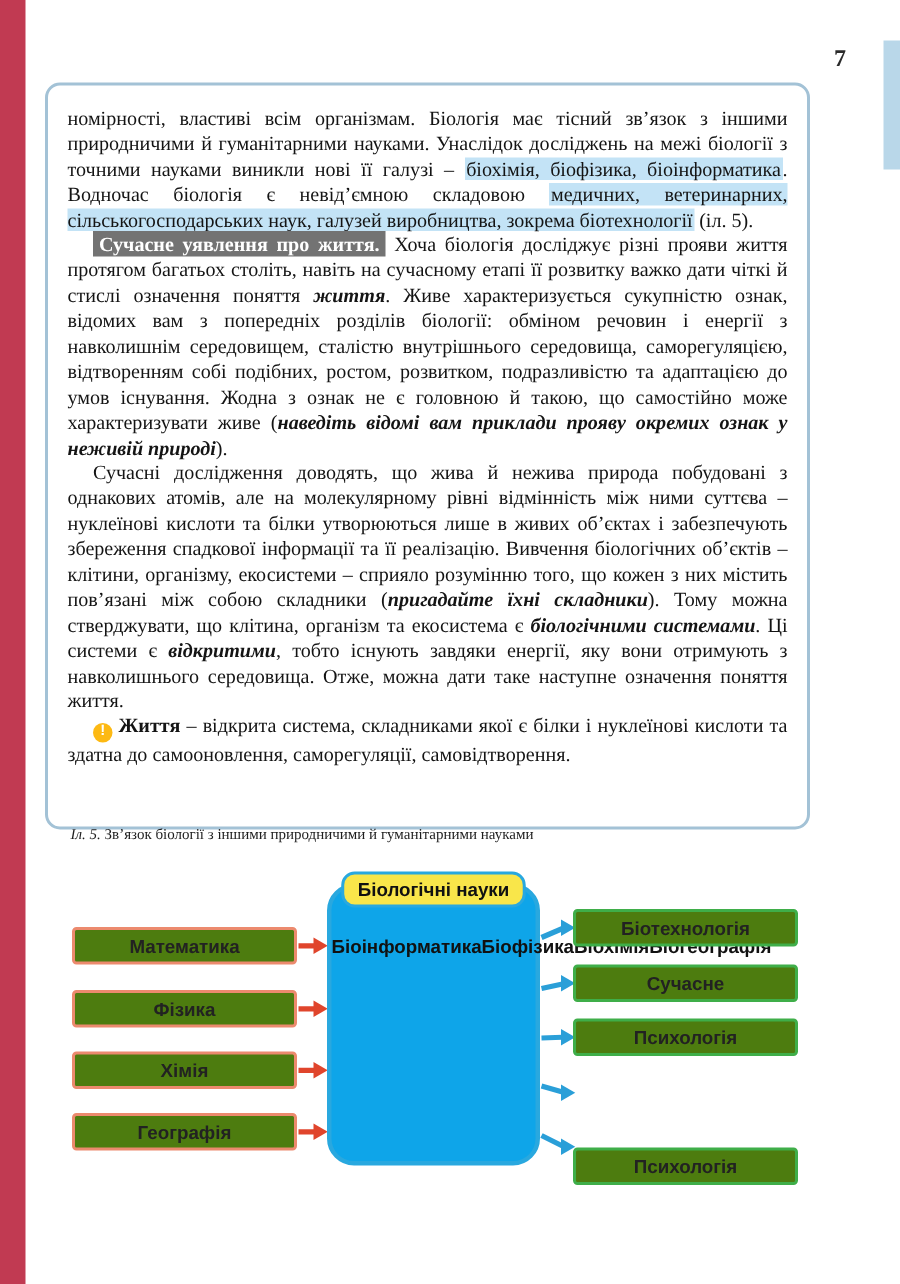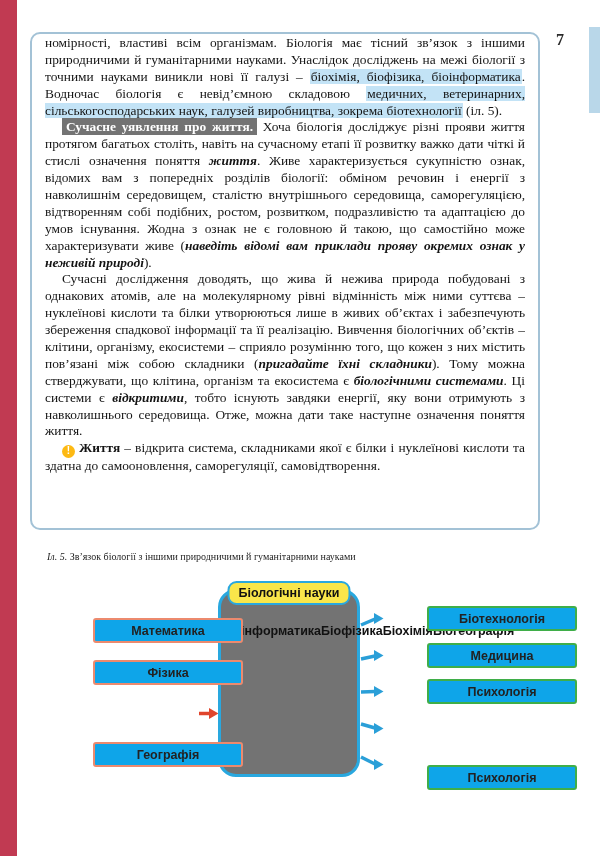--- a/index.html
+++ b/index.html
@@ -6,23 +6,23 @@
   .page {
     position:relative; width:600px; height:856px; background:#ffffff;
     font-family:"Liberation Serif","DejaVu Serif",serif; overflow:hidden;
     margin:0 auto;
   }
   .red-strip { position:absolute; left:0; top:0; width:17px; height:856px; background:#c13a52; }
   .page-number { position:absolute; top:31px; right:36px; font-weight:bold; font-size:16px; color:#2b2b2b; }
   .blue-tab { position:absolute; top:27px; right:0; width:11px; height:86px; background:#b9d7e9; }
 
   .textbox {
-    position:absolute; left:30px; top:32px; width:510px; height:498px;
+    position:absolute; left:30px; top:55px; width:510px; height:498px;
     border:2px solid #a3c2d6; border-radius:10px; background:#fff;
-    padding:1px 13px; box-sizing:border-box; overflow:hidden;
+    padding:14px 13px; box-sizing:border-box; overflow:hidden;
   }
   .para { margin:0; font-size:13.4px; line-height:1.26; text-align:justify; color:#141414; }
   .indent { text-indent:17px; }
   .hl { background:#c3e3f6; padding:0 1px; }
   .subhead { background:#737373; color:#ffffff; font-weight:bold; padding:1px 4px; }
   .bi { font-weight:bold; font-style:italic; }
   .b { font-weight:bold; }
   .def-icon {
     display:inline-flex; align-items:center; justify-content:center;
     width:13px; height:13px; border-radius:50%; background:#fdb913; color:#ffffff;
@@ -35,37 +35,37 @@
   .caption .lbl { font-style:italic; }
 
   .diagram {
     position:absolute; left:30px; top:583px; width:540px; height:218px;
     font-family:"Liberation Sans","DejaVu Sans",sans-serif;
   }
   .arrows { position:absolute; left:0; top:0; }
 
   .center-box {
     position:absolute; left:188px; top:6px; width:142px; height:188px;
-    border:3px solid #29a8df; border-radius:18px; background:#737373; box-sizing:border-box;
+    border:3px solid #29a8df; border-radius:18px; background:#0ea5e9; box-sizing:border-box;
   }
   .center-title {
     position:absolute; top:-11px; left:50%; transform:translateX(-50%); white-space:nowrap;
     background:#f9e64a; border:2px solid #29a8df; border-radius:9px;
     padding:3px 9px; font-weight:bold; font-size:12.5px; color:#111;
   }
   .center-items {
     display:flex; flex-direction:row; justify-content:space-between;
     padding:32px 0 13px; height:100%; box-sizing:border-box;
   }
   .center-item { text-align:center; font-weight:bold; font-size:12.5px; color:#111; }
 
   .sbox {
-    position:absolute; width:150px; height:25px; background:#0ea5e9;
+    position:absolute; width:150px; height:25px; background:#4d7c0f;
     display:flex; align-items:center; justify-content:center;
-    font-weight:bold; font-size:12.5px; color:#222; box-sizing:border-box; border-radius:3px;margin-left:45px;
+    font-weight:bold; font-size:12.5px; color:#222; box-sizing:border-box; border-radius:3px;
   }
   .lbox { left:18px; border:2px solid #ec8a6e; }
   .rbox { left:352px; border:2px solid #3fae49; }
   .l1{top:35px}.l2{top:77px}.l3{top:118px}.l4{top:159px}
   .r1{top:23px}.r2{top:60px}.r3{top:96px}.r4{top:133px}.r5{top:182px}
 </style>
 </head>
 <body>
 
 <div class="page">
@@ -120,20 +120,21 @@
       <div class="center-items">
         <div class="center-item">Біоінформатика</div>
         <div class="center-item">Біофізика</div>
         <div class="center-item">Біохімія</div>
         <div class="center-item">Біогеографія</div>
       </div>
     </div>
 
     <div class="sbox lbox l1">Математика</div>
     <div class="sbox lbox l2">Фізика</div>
+    <div class="sbox lbox l3">Хімія</div>
     <div class="sbox lbox l4">Географія</div>
 
     <div class="sbox rbox r1">Біотехнологія</div>
-    <div class="sbox rbox r2">Медицина</div>
+    <div class="sbox rbox r2">Сучасне</div>
     <div class="sbox rbox r3">Психологія</div>
     <div class="sbox rbox r5">Психологія</div>
   </div>
 </div>
 
 </body></html>

